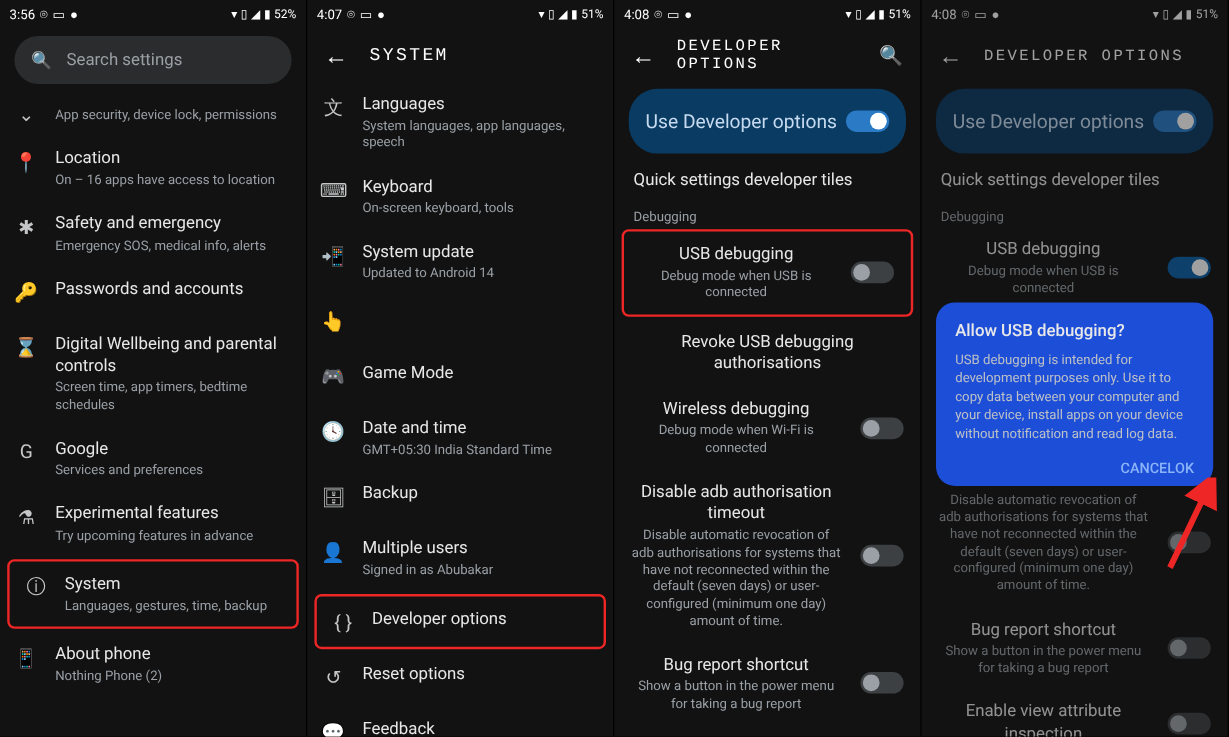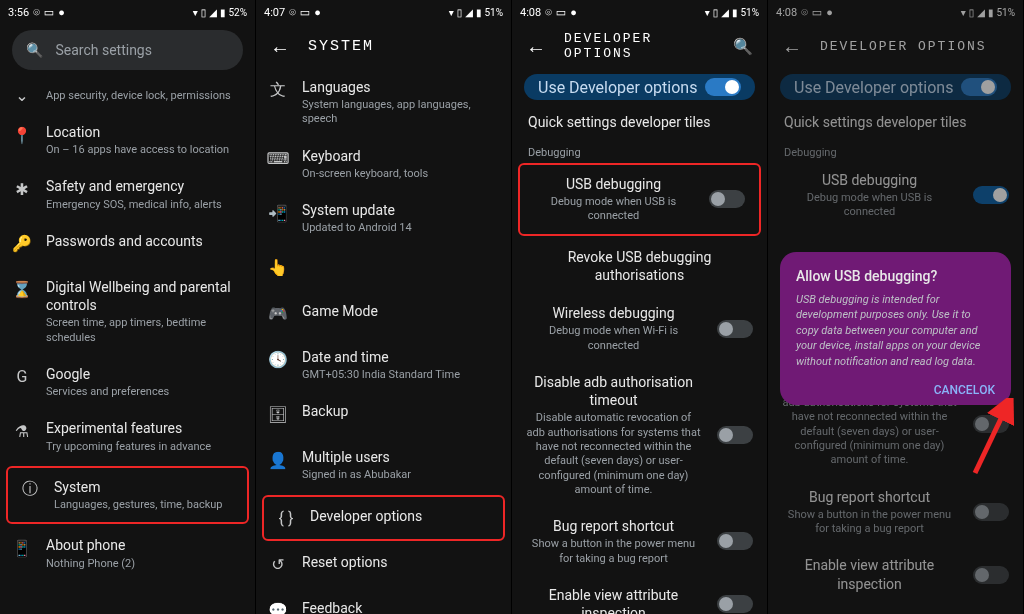--- a/index.html
+++ b/index.html
@@ -107,42 +107,42 @@
     background: #9aa0a6;
     border-radius: 50%;
     top: 2px; left: 2px;
   }
   .toggle.on { background: #0b5fa5; }
   .toggle.on::after { left: 20px; background: #fff; }
   .use-dev-row {
     margin: 6px 12px 8px 12px;
     background: #0a3b63;
     border-radius: 24px;
-    height: 26px;
+    height: 54px;
     display: flex;
     align-items: center;
     padding: 0 14px;
     color: #c7dbf0;
   }
   .use-dev-row .toggle { margin-left: auto; background: #2a7ac5;}
   .use-dev-row .toggle::after { background: #fff; left: 20px; }
   .qsettings { font-size: 14px; color: #e8e8e8; padding: 6px 16px 8px 16px; }
   .debug-hdr { font-size: 11px; color: #9aa0a6; padding: 8px 16px 2px 16px; }
   .screen.s4 .muted { opacity: 0.6; }
   .dialog {
     position: absolute;
     left: 12px; right: 12px; top: 252px;
-    background: #701a75;
+    background: #1d4ed8;
     border-radius: 16px;
     padding: 16px 16px 8px 16px;
     color: #e8e8e8;
     z-index: 5;
   }
   .dialog h3 { font-size: 14px; font-weight: 500; margin-bottom: 8px; }
-  .dialog p { font-size: 11px; color: #bdc1c6; line-height: 1.4; font-style: italic; }
+  .dialog p { font-size: 11px; color: #bdc1c6; line-height: 1.4; }
   .dialog-actions {
     display: flex;
     justify-content: flex-end;
     margin-top: 14px;
     font-size: 12px;
     color: #8ab4f8;
     font-weight: 500;
   }
   .arrow-red {
     position: absolute;

